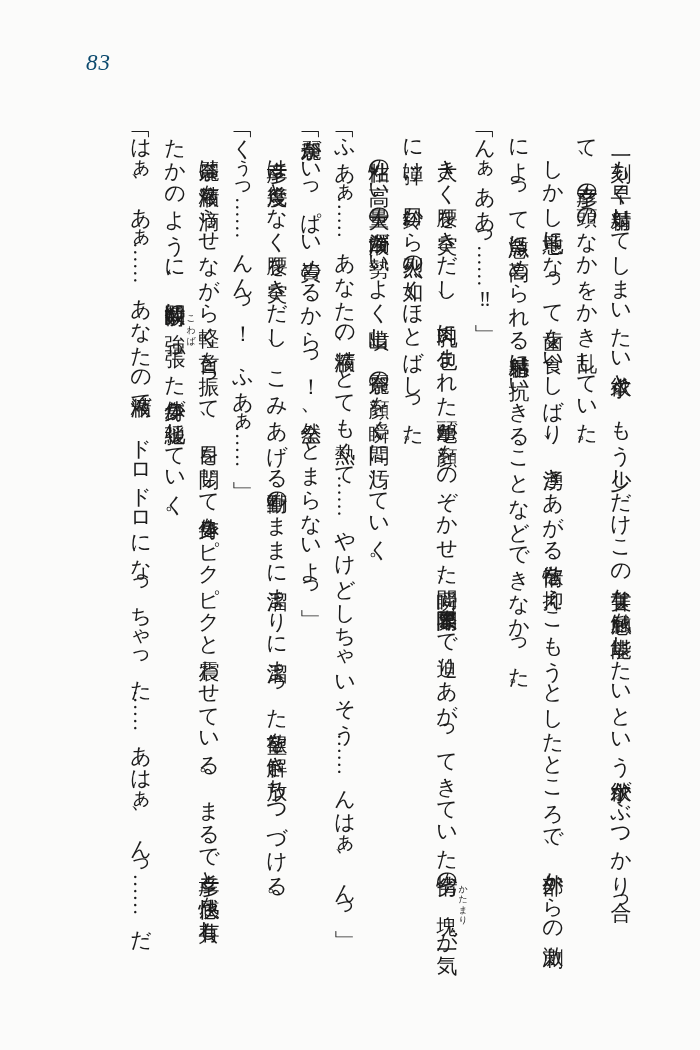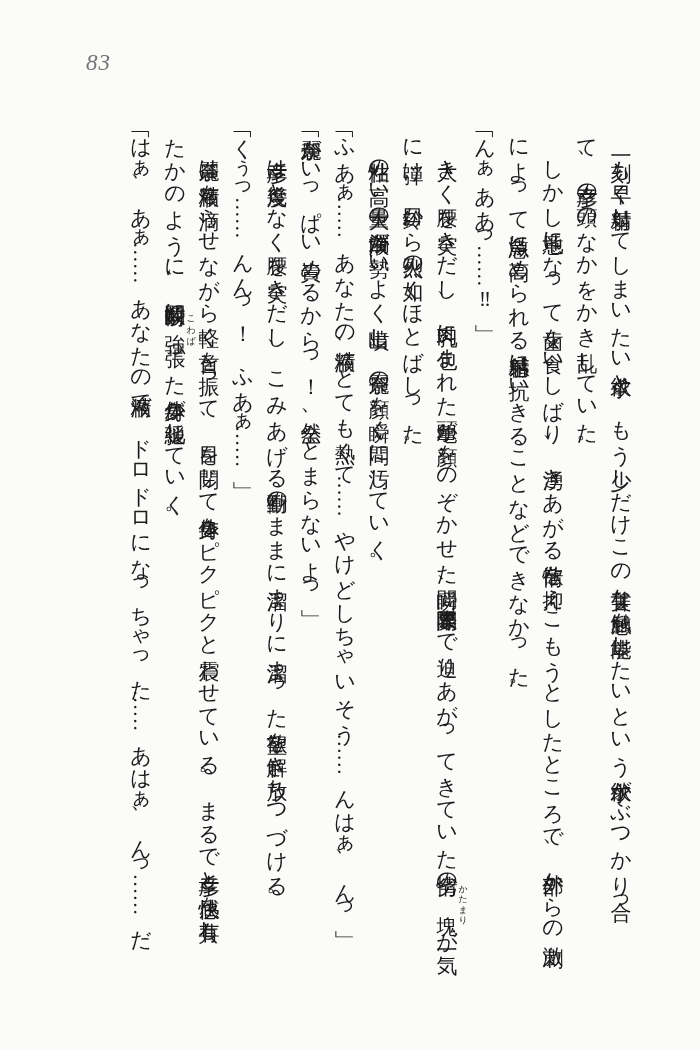--- a/index.html
+++ b/index.html
@@ -19,21 +19,21 @@
     font-family: "Liberation Serif", "DejaVu Serif", serif;
     color: #1b1b1b;
   }
   .page-number {
     position: absolute;
     top: 50px;
     left: 86px;
     font-size: 23px;
     font-style: italic;
     letter-spacing: 1px;
-    color: #737373;
+    color: #0c4a6e;
   }
   .page-text {
     position: absolute;
     top: 124px;
     right: 62px;
     height: 820px;
     writing-mode: vertical-rl;
     text-orientation: mixed;
     font-size: 21px;
     line-height: 34px;

